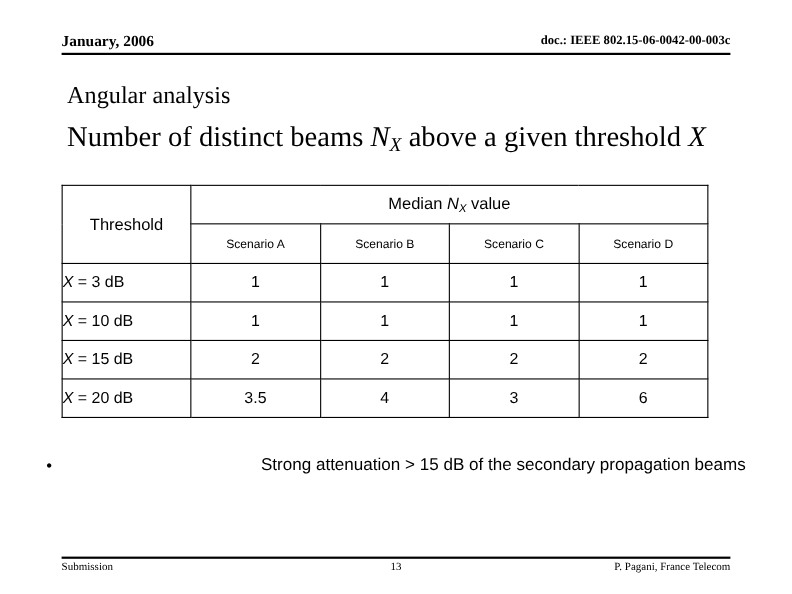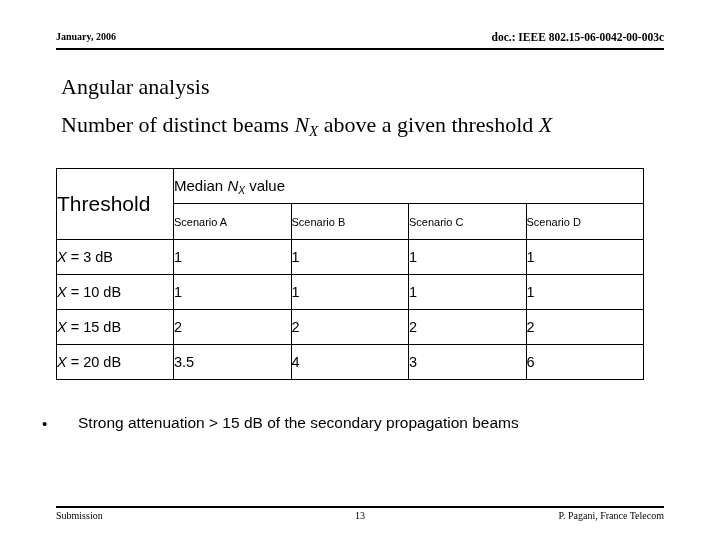--- a/index.html
+++ b/index.html
@@ -23,21 +23,21 @@
     top: 31px;
     width: 608px;
     height: 20px;
   }
   .slide-header .hdr-left {
     position: absolute;
     left: 0;
     top: 0;
     font-family: "Liberation Serif", serif;
     font-weight: bold;
-    font-size: 10px;
+    font-size: 14px;
     letter-spacing: 0px;
     white-space: nowrap;
   }
   .slide-header .hdr-right {
     position: absolute;
     right: 0;
     top: 0;
     font-family: "Liberation Serif", serif;
     font-weight: bold;
     font-size: 11.5px;
@@ -60,21 +60,21 @@
     font-family: "Liberation Serif", serif;
     font-size: 22px;
     line-height: 34px;
     white-space: nowrap;
   }
   .slide-subtitle {
     position: absolute;
     left: 61px;
     top: 113px;
     font-family: "Liberation Serif", serif;
-    font-size: 22px;
+    font-size: 26px;
     line-height: 24px;
     white-space: nowrap;
   }
   .slide-subtitle .it {
     font-style: italic;
   }
   .slide-subtitle sub {
     font-style: italic;
     font-size: 0.68em;
     vertical-align: -0.25em;
@@ -89,25 +89,26 @@
     border-collapse: collapse;
     table-layout: fixed;
     font-family: "Liberation Sans", sans-serif;
     font-size: 14.5px;
   }
   .data-table td {
     border: 1.6px solid #000;
     padding: 0;
     height: 34px;
     vertical-align: middle;
+    text-align: center;
   }
   .data-table td.thresh-head {
     width: 116px;
     height: 69px;
-    font-size: 21px;
+    font-size: 15px;
   }
   .data-table td.median-head {
     font-size: 15px;
   }
   .data-table td.scen-head {
     width: 118px;
     font-size: 11px;
     height: 35px;
   }
   .data-table td.row-label {
@@ -137,20 +138,21 @@
   .bullet-row .dot {
     position: absolute;
     left: 4px;
     top: 1px;
     font-size: 15px;
   }
   .bullet-row .btext {
     display: block;
     margin-left: 40px;
     white-space: nowrap;
+    text-align: right;
   }
 
   
   .footer-rule {
     position: absolute;
     left: 56px;
     top: 506px;
     width: 608px;
     height: 0;
     border-top: 2.5px solid #000;

